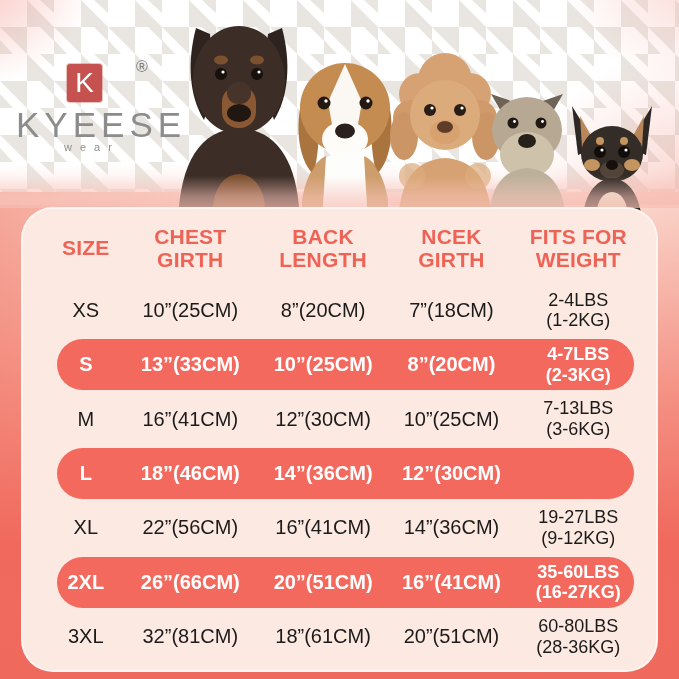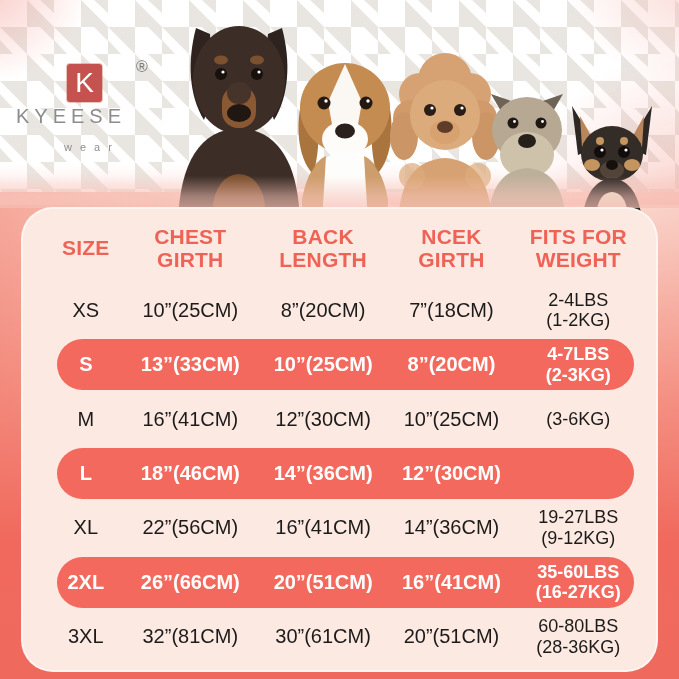--- a/index.html
+++ b/index.html
@@ -33,21 +33,21 @@
   .logo { position:absolute; left:0; top:0; z-index:6; }
   .logo-k {
     position:absolute; left:67px; top:64px; width:35px; height:38px;
     background:#c5524e; border-radius:3px; color:#fff;
     display:flex; align-items:center; justify-content:center;
     font-size:28px; font-weight:400; line-height:1;
     box-shadow:0 0 0 1px rgba(197,82,78,0.35);
   }
   .logo-reg { position:absolute; left:136px; top:58px; font-size:16px; color:#7a7a7a; }
   .logo-name {
-    position:absolute; left:16px; top:105px; font-size:20px; color:#8c8c8c;
+    position:absolute; left:16px; top:105px; font-size:35px; color:#8c8c8c;
     letter-spacing:5px; font-weight:400; white-space:nowrap;
   }
   .logo-wear {
     position:absolute; left:64px; top:141px; font-size:11px; color:#8f8f8f;
     letter-spacing:8px; white-space:nowrap;
   }
   
   .panel {
     position:absolute; left:21px; right:21px; top:207px; bottom:7px; z-index:5;
     background:#fbe9e2; border-radius:32px;
@@ -244,20 +244,21 @@
         <span class="hdr-line">(2-3KG)</span>
       </div>
     </div>
 
     <div class="trow">
       <div class="cell size-col">M</div>
       <div class="cell">16”(41CM)</div>
       <div class="cell">12”(30CM)</div>
       <div class="cell">10”(25CM)</div>
       <div class="cell weight">
+        <span class="hdr-line">7-13LBS</span>
         <span class="hdr-line">(3-6KG)</span>
       </div>
     </div>
 
     <div class="trow band">
       <div class="cell size-col">L</div>
       <div class="cell">18”(46CM)</div>
       <div class="cell">14”(36CM)</div>
       <div class="cell">12”(30CM)</div>
     </div>
@@ -280,21 +281,21 @@
       <div class="cell">16”(41CM)</div>
       <div class="cell weight">
         <span class="hdr-line">35-60LBS</span>
         <span class="hdr-line">(16-27KG)</span>
       </div>
     </div>
 
     <div class="trow">
       <div class="cell size-col">3XL</div>
       <div class="cell">32”(81CM)</div>
-      <div class="cell">30”(61CM)</div>
+      <div class="cell">18”(61CM)</div>
       <div class="cell">20”(51CM)</div>
       <div class="cell weight">
         <span class="hdr-line">60-80LBS</span>
         <span class="hdr-line">(28-36KG)</span>
       </div>
     </div>
 
   </div>
 </div>
 

